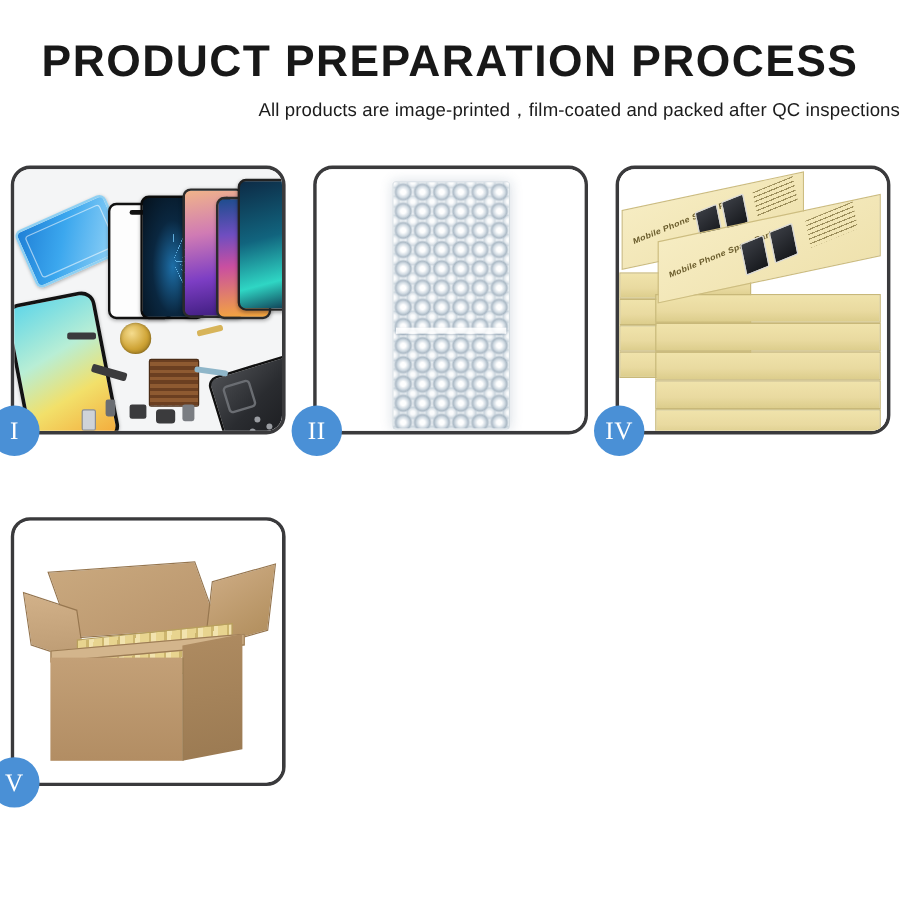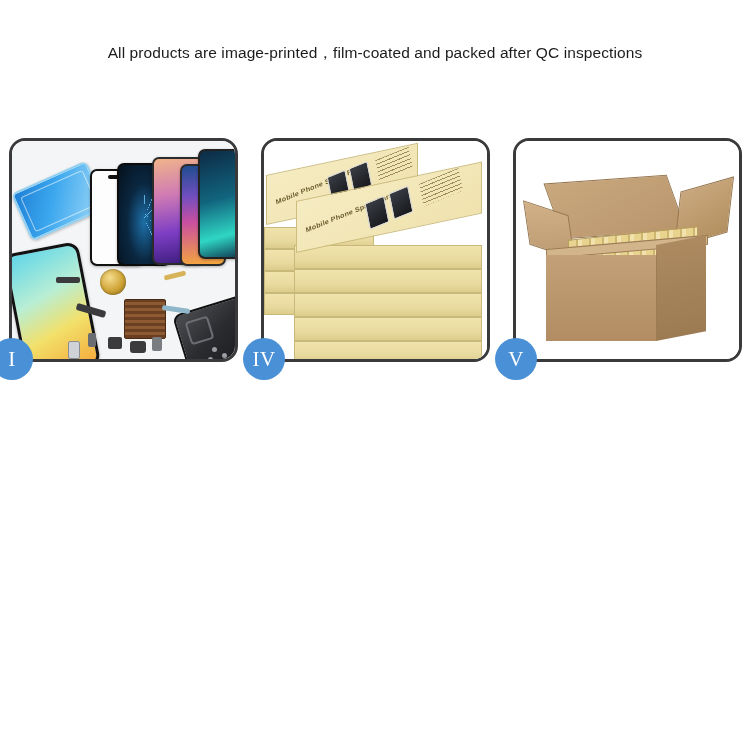--- a/index.html
+++ b/index.html
@@ -32,20 +32,21 @@
     white-space: nowrap;
   }
   .sub-title {
     font-family: "Liberation Sans", sans-serif;
     font-size: 15.5px;
     font-weight: 400;
     color: #1c1c1c;
     margin: 11px 0 0 0;
     letter-spacing: 0.1px;
     white-space: nowrap;
+    text-align: right;
   }
 
   
   .grid {
     position: absolute;
     top: 138px;
     left: 9px;
     width: 732px;
     display: grid;
     grid-template-columns: 229px 229px 229px;
@@ -380,20 +381,21 @@
   }
   .tape-fl2 {
     left: 34px; top: 176px; width: 14px; height: 18px;
     transform: skewY(11deg);
   }
 </style>
 </head>
 <body>
 
 <div class="header">
+  <h1 class="main-title">PRODUCT PREPARATION PROCESS</h1>
   <p class="sub-title">All products are image-printed，film-coated and packed after QC inspections</p>
 </div>
 
 <div class="grid">
 
   <div class="card c1">
     <div class="card-inner">
       <div class="ph ph-blue"></div>
       <div class="ph ph-white"></div>
       <div class="ph ph-dark">
@@ -417,20 +419,27 @@
       <div class="part" style="left:118px;top:200px;width:16px;height:12px;border-radius:3px;"></div>
       <div class="part" style="left:140px;top:196px;width:10px;height:14px;background:#7a7d82;"></div>
       <div class="part" style="left:56px;top:200px;width:10px;height:16px;background:#cfd3d8;border:1px solid #8a8d92;"></div>
       <div class="part" style="left:200px;top:206px;width:5px;height:5px;border-radius:50%;background:#9a9da2;"></div>
       <div class="part" style="left:210px;top:212px;width:5px;height:5px;border-radius:50%;background:#9a9da2;"></div>
       <div class="part" style="left:196px;top:216px;width:5px;height:5px;border-radius:50%;background:#9a9da2;"></div>
     </div>
     <div class="badge">I</div>
   </div>
 
+  <div class="card c2">
+    <div class="card-inner">
+      <div class="bubblewrap"></div>
+      <div class="bw-seam"></div>
+    </div>
+    <div class="badge">II</div>
+  </div>
 
 
   <div class="card c4">
     <div class="card-inner">
       <div class="stack">
 
         <div class="kbox" style="left:0px;top:86px;width:108px;height:20px;"></div>
         <div class="kbox" style="left:0px;top:108px;width:108px;height:20px;"></div>
         <div class="kbox" style="left:0px;top:130px;width:108px;height:20px;"></div>
         <div class="kbox" style="left:0px;top:152px;width:108px;height:20px;"></div>

